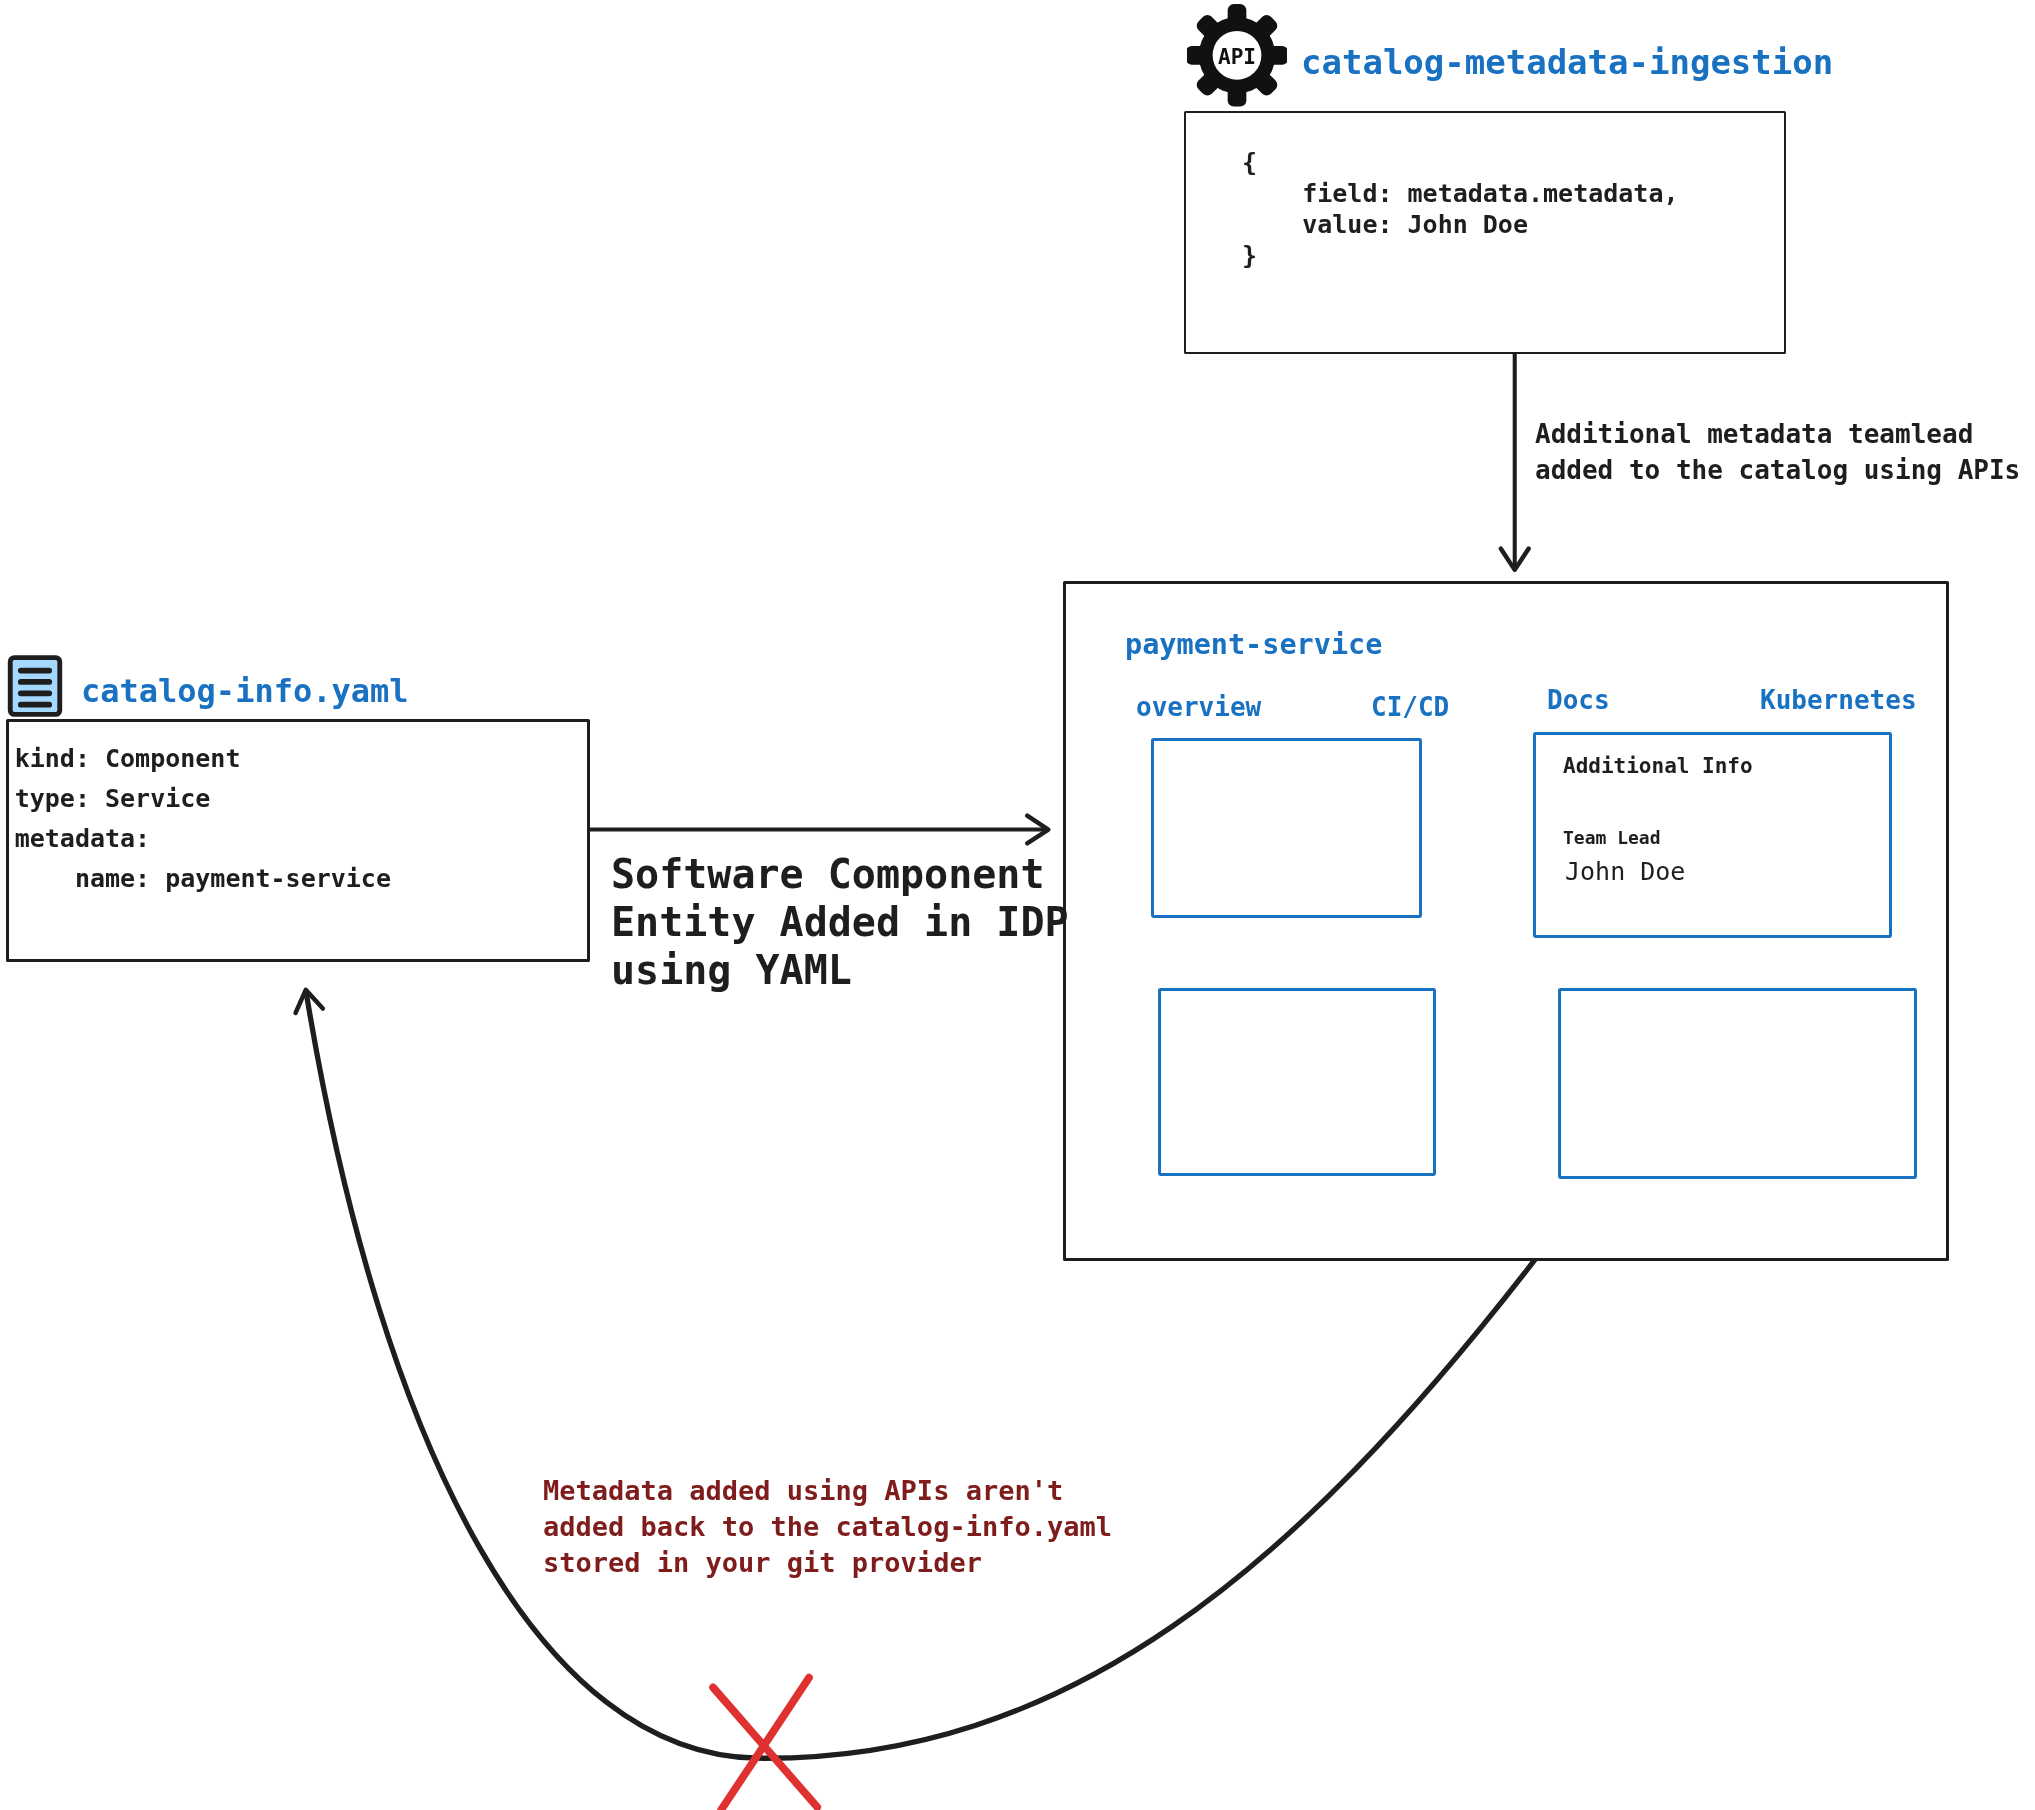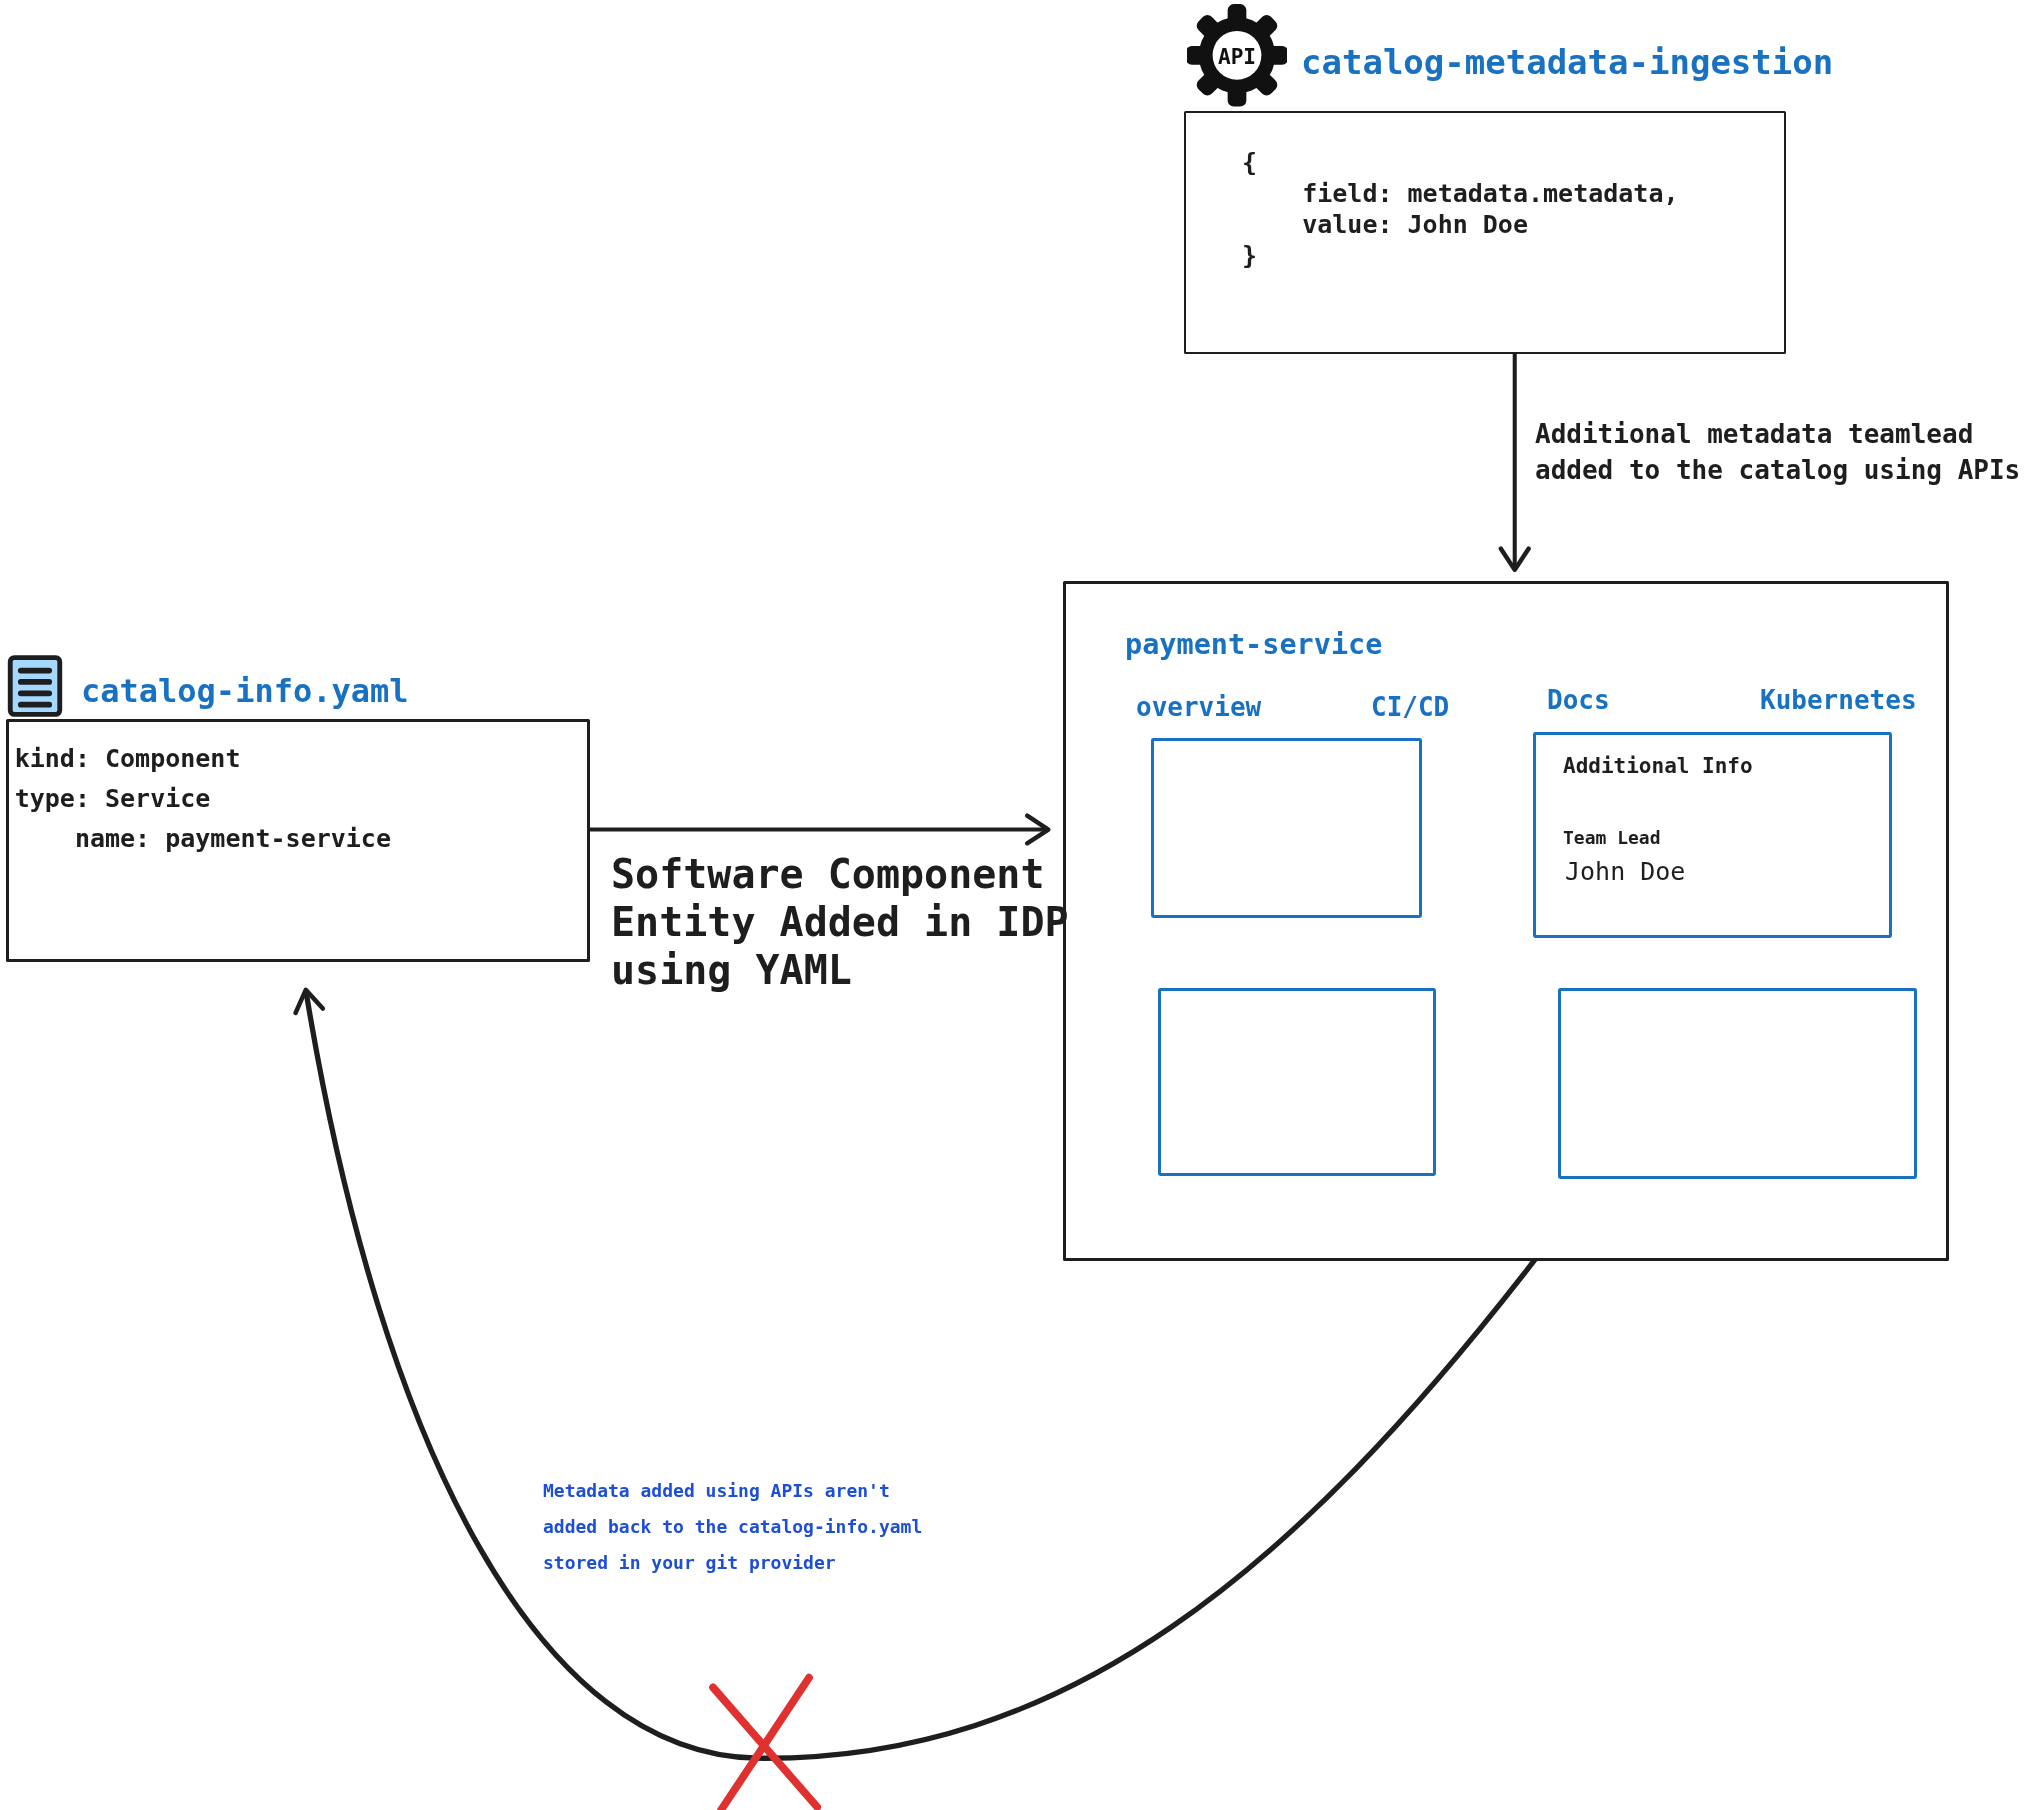--- a/index.html
+++ b/index.html
@@ -14,22 +14,22 @@
   .arrow-note{position:absolute;font-size:26px;font-weight:700;line-height:36px;white-space:nowrap;}
   .idp-title{font-size:28.5px;font-weight:700;white-space:nowrap;margin-top:14px;}
   .tab{position:absolute;font-size:26px;font-weight:700;white-space:nowrap;}
   .panel{position:absolute;background:#fff;border:3.3px solid #1971c2;border-radius:2.4px;}
   .docs-heading{font-size:21px;font-weight:600;white-space:nowrap;text-align:center;}
   .docs-label{font-size:18px;font-weight:600;white-space:nowrap;}
   .docs-value{font-size:25px;font-weight:500;white-space:nowrap;}
   .file-title{font-size:32px;font-weight:700;white-space:nowrap;}
   .yaml-block{position:absolute;font-size:25px;line-height:40px;font-weight:600;}
   .mid-label{position:absolute;font-size:40px;font-weight:700;line-height:48px;white-space:nowrap;}
-  .red-note{position:absolute;font-size:18px;font-weight:700;line-height:36px;
-            color:#1d4ed8;white-space:nowrap;}
+  .red-note{position:absolute;font-size:27px;font-weight:700;line-height:36px;
+            color:#7f1d1d;white-space:nowrap;}
   svg.overlay{position:absolute;left:0;top:0;width:2056px;height:1810px;pointer-events:none;}
 </style>
 </head>
 <body>
 
 <svg class="overlay" viewBox="0 0 5052 4447" width="2056" height="1810">
   <defs>
     <marker id="ah" viewBox="-70 -50 80 100" refX="-4" refY="0" markerWidth="80" markerHeight="100" orient="auto" markerUnits="userSpaceOnUse">
       <path d="M -52 -34 L 0 0 L -52 34" fill="none" stroke="#1e1e1e" stroke-width="11" stroke-linecap="round" stroke-linejoin="round"></path>
     </marker>
@@ -106,20 +106,21 @@
     <line x1="34" y1="124" x2="104" y2="124"></line>
   </g>
 </svg>
 
 <div class="abs blue file-title" style="left:81px;top:672px;">catalog-info.yaml</div>
 
 <div class="box" style="left:5.7px;top:719px;width:578px;height:237px;border-width:3.3px;"></div>
 <div class="yaml-block" style="left:14.7px;top:739px;">
   <div class="code-line">kind: Component</div>
   <div class="code-line">type: Service</div>
+  <div class="code-line">metadata:</div>
   <div class="code-line">    name: payment-service</div>
 </div>
 
 <div class="mid-label" style="left:611px;top:850px;">
   <div>Software Component</div>
   <div>Entity Added in IDP</div>
   <div>using YAML</div>
 </div>
 
 <div class="red-note" style="left:543px;top:1473px;">

